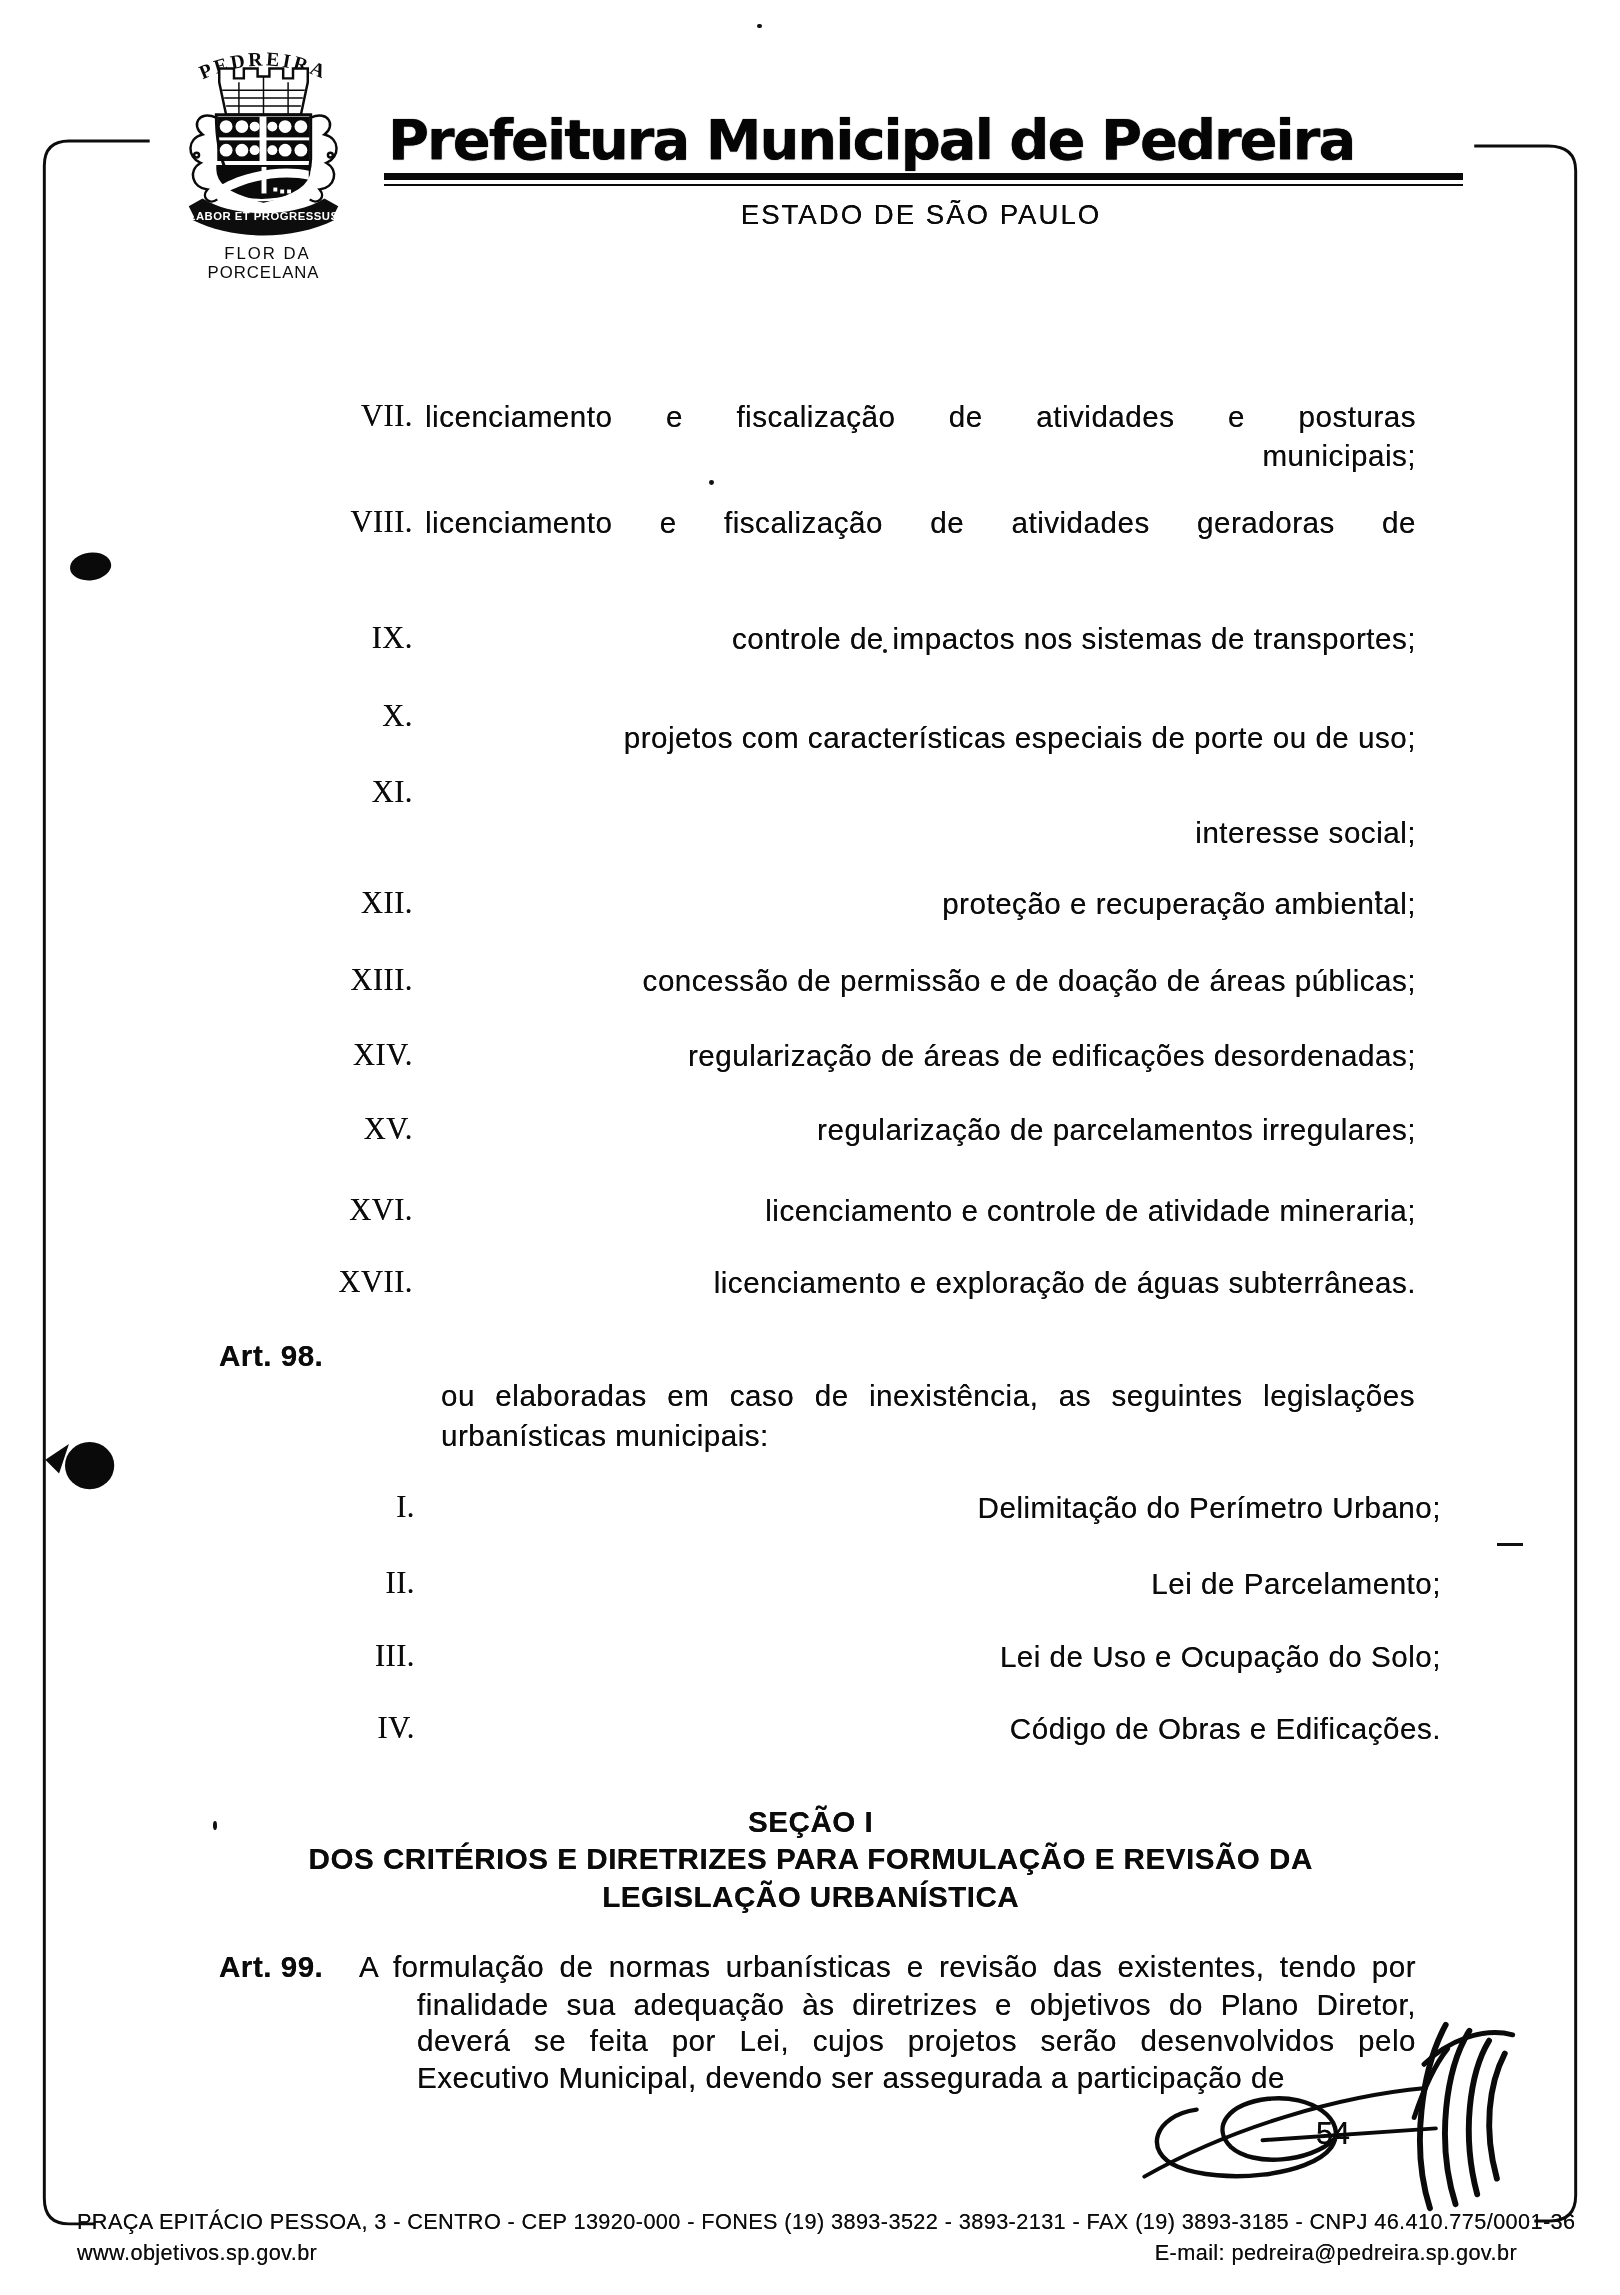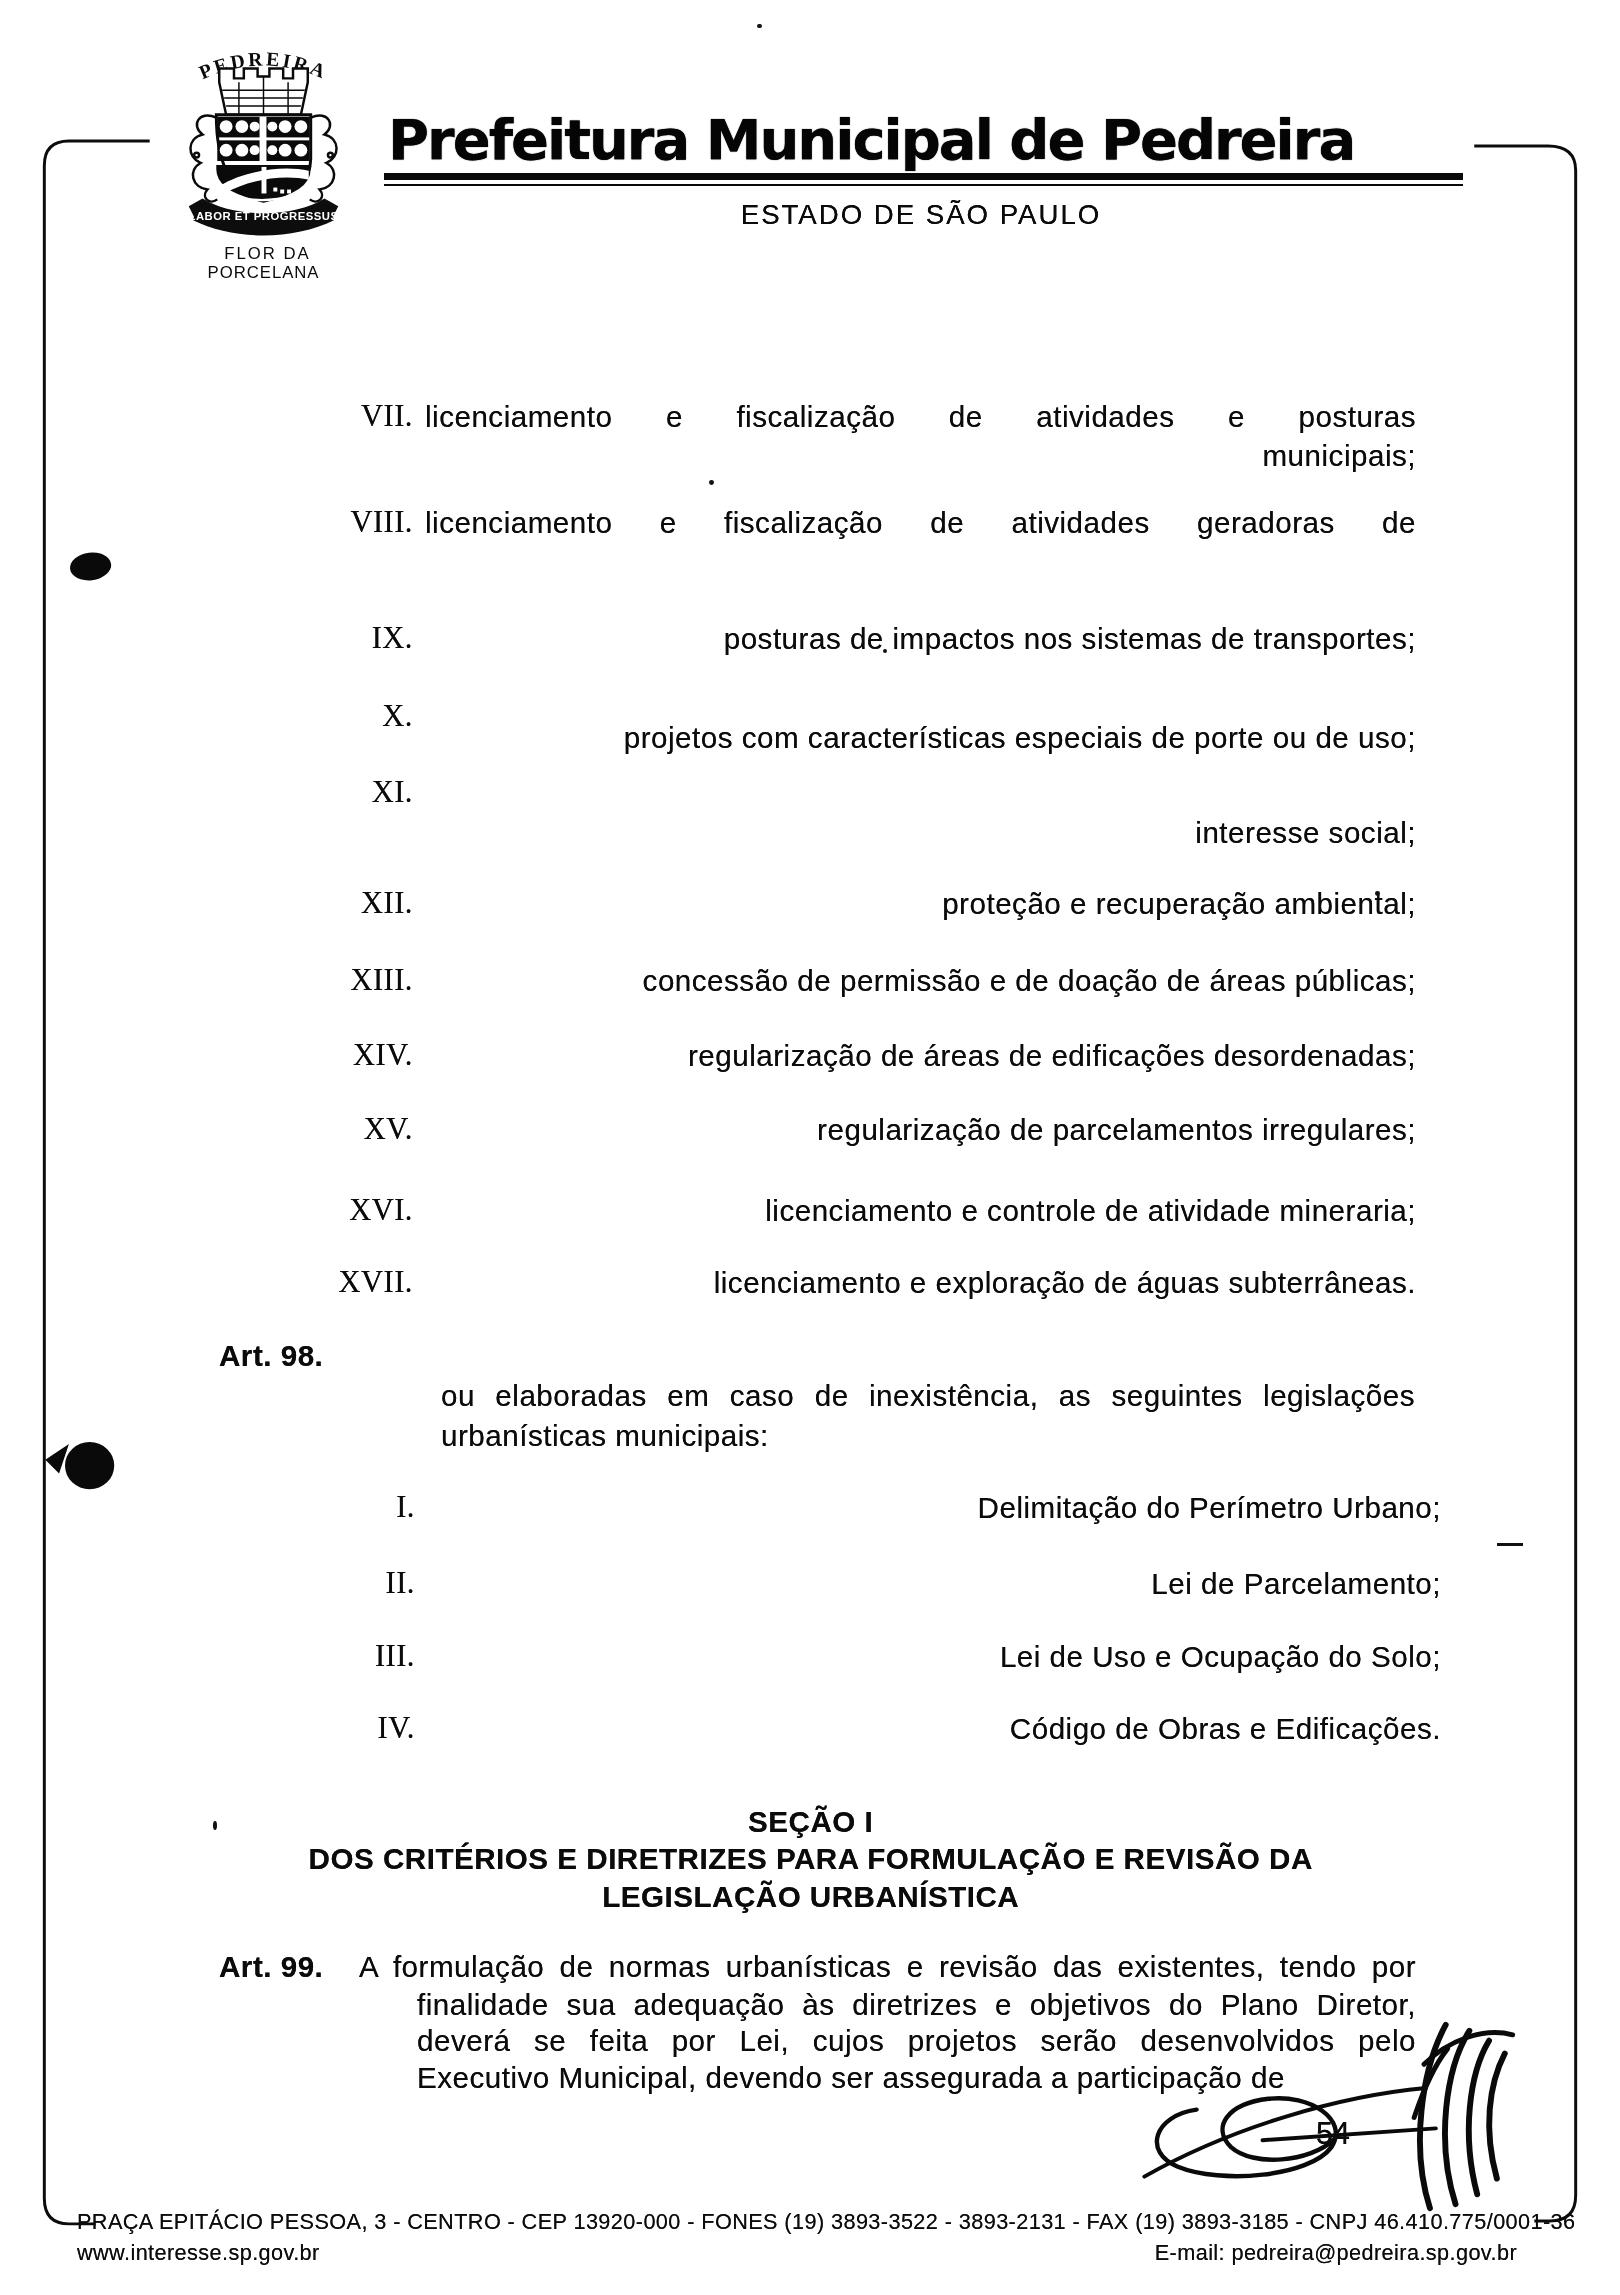--- a/index.html
+++ b/index.html
@@ -126,21 +126,21 @@
   <div class="subtitle">ESTADO DE SÃO PAULO</div>
 
   <div class="t num" style="top:399px">VII.</div>
   <div class="t txt just" style="top:399px">licenciamento e fiscalização de atividades e posturas</div>
   <div class="t txt" style="top:438px">municipais;</div>
 
   <div class="t num" style="top:505px">VIII.</div>
   <div class="t txt just" style="top:505px">licenciamento e fiscalização de atividades geradoras de</div>
 
   <div class="t num" style="top:621px">IX.</div>
-  <div class="t txt" style="top:621px">posturas de impactos nos sistemas de transportes;</div>
+  <div class="t txt" style="top:621px">controle de impactos nos sistemas de transportes;</div>
 
   <div class="t num" style="top:699px">X.</div>
   <div class="t txt" style="top:720px">projetos com características especiais de porte ou de uso;</div>
 
   <div class="t num" style="top:775px">XI.</div>
   <div class="t txt" style="top:815px">interesse social;</div>
 
   <div class="t num" style="top:886px">XII.</div>
   <div class="t txt" style="top:886px">proteção e recuperação ambiental;</div>
 
@@ -181,21 +181,21 @@
 
   <div class="t artlabel" style="top:1949px">Art. 99.</div>
   <div class="t just" style="top:1949px; left:359px; width:1057px">A formulação de normas urbanísticas e revisão das existentes, tendo por</div>
   <div class="t just" style="top:1987px; left:417px; width:999px">finalidade sua adequação às diretrizes e objetivos do Plano Diretor,</div>
   <div class="t just" style="top:2023px; left:417px; width:999px">deverá se feita por Lei, cujos projetos serão desenvolvidos pelo</div>
   <div class="t" style="top:2060px; left:417px">Executivo Municipal, devendo ser assegurada a participação de</div>
 
   <div class="pagenum">54</div>
 
   <div class="footer-line" style="left:77px; top:2209px">PRAÇA EPITÁCIO PESSOA, 3 - CENTRO - CEP 13920-000 - FONES (19) 3893-3522 - 3893-2131 - FAX (19) 3893-3185 - CNPJ 46.410.775/0001-36</div>
-  <div class="footer-line" style="left:77px; top:2240px">www.interesse.sp.gov.br</div>
+  <div class="footer-line" style="left:77px; top:2240px">www.objetivos.sp.gov.br</div>
   <div class="footer-line" style="right:103px; top:2240px">E-mail: pedreira@pedreira.sp.gov.br</div>
 
   <div class="speck" style="left:757px; top:23.6px; width:4.9px; height:4.9px"></div>
   <div class="speck" style="left:709px; top:480px; width:4.9px; height:4.9px"></div>
   <div class="speck" style="left:883px; top:649px; width:3.9px; height:3.9px"></div>
   <div class="speck" style="left:1375px; top:891px; width:4.9px; height:4.9px"></div>
   <div class="speck" style="left:1497px; top:1543px; width:25.6px; height:3px; border-radius:0"></div>
   <div class="speck" style="left:213px; top:1821px; width:3.9px; height:8.9px"></div>
 
 </div>

